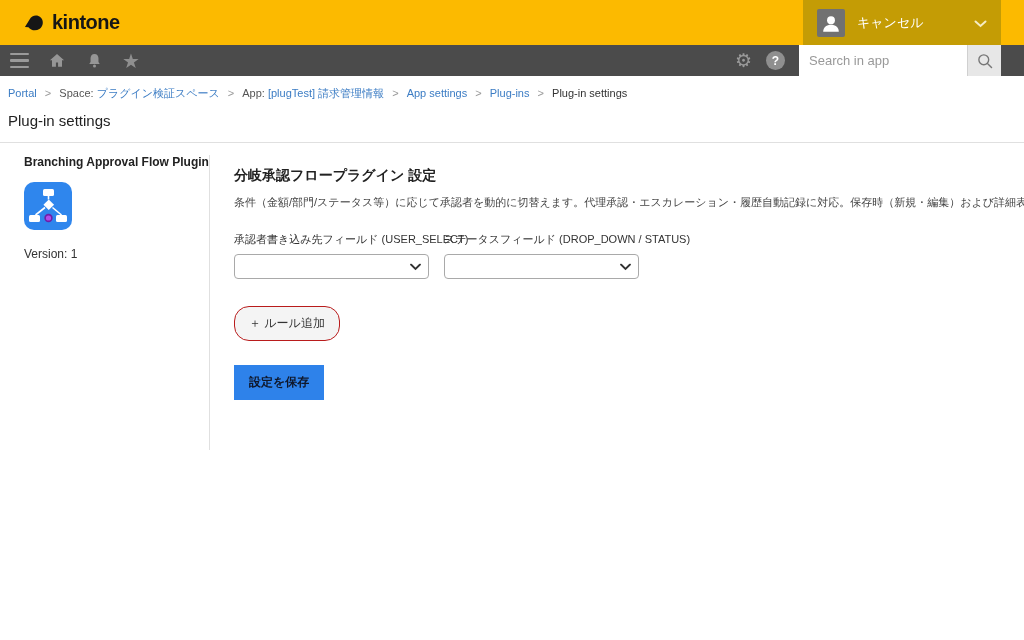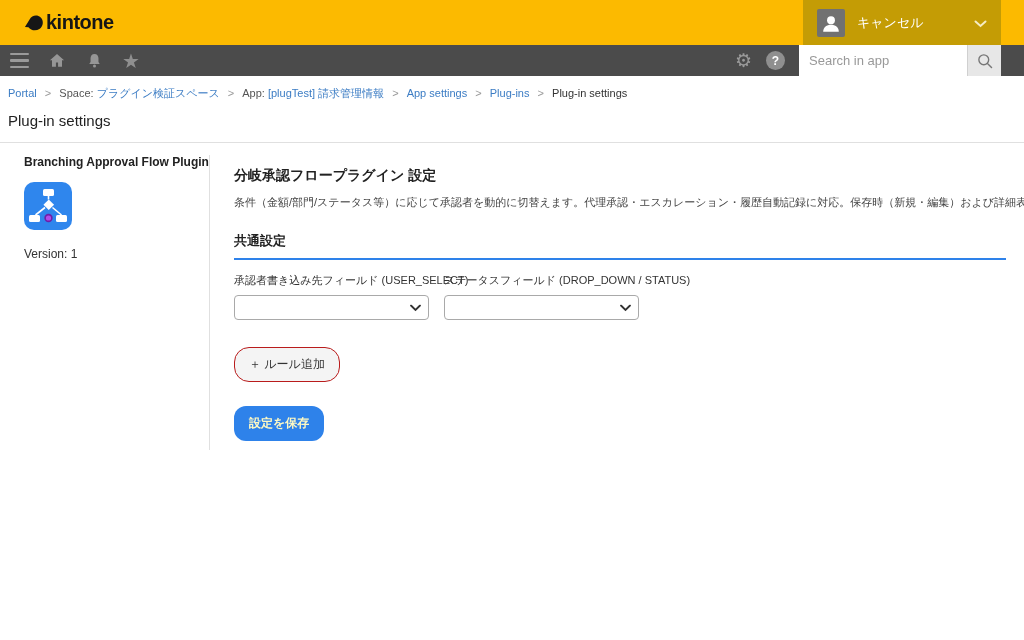--- a/index.html
+++ b/index.html
@@ -15,21 +15,21 @@
   .topbar {
     height: 45px;
     background: #fcba00;
     position: relative;
     display: flex;
     align-items: center;
   }
   .logo {
     display: flex;
     align-items: center;
-    gap: 0;
+    gap: 6px;
     margin-left: 22px;
     cursor: pointer;
     text-align: right;
   }
   .logo-text {
     font-size: 20px;
     font-weight: 800;
     color: #161616;
     letter-spacing: -0.5px;
   }
@@ -242,25 +242,25 @@
     border: 1px solid #b91c1c;
     border-radius: 15px;
     padding: 8px 14px;
     cursor: pointer;
     margin-bottom: 24px;
     font-family: "Liberation Sans", "DejaVu Sans", sans-serif;
   }
   .actions { display: flex; gap: 10px; }
   .save-btn {
     background: #2e82ea;
-    color: #fef9c3;
+    color: #0f172a;
     font-size: 12px;
     font-weight: bold;
     border: none;
-    border-radius: 12px;
+    border-radius: 0;
     padding: 9px 15px;
     cursor: pointer;
     font-family: "Liberation Sans", "DejaVu Sans", sans-serif;
     text-align: center;
   }
   .cancel-btn {
     background: #ffffff;
     color: #333;
     font-size: 12px;
     border: 1px solid #cccccc;
@@ -369,21 +369,20 @@
     </svg>
     <div class="plugin-version">Version: 1</div>
   </aside>
 
   <div class="vdivider"></div>
 
   <main class="main">
     <h2 class="main-title">分岐承認フロープラグイン 設定</h2>
     <p class="main-desc">条件（金額/部門/ステータス等）に応じて承認者を動的に切替えます。代理承認・エスカレーション・履歴自動記録に対応。保存時（新規・編集）および詳細表示時に動作します。</p>
 
-    <h3 class="section-title">共通設定</h3>
 
     <div class="fields">
       <div class="field">
         <label class="field-label">承認者書き込み先フィールド (USER_SELECT)</label>
         <div class="select-wrap">
           <select><option></option></select>
           <span class="select-caret">
             <svg width="11" height="7" viewBox="0 0 11 7">
                 <polyline points="1,1 5.5,5.5 10,1" fill="none" stroke="#333" stroke-width="1.8" stroke-linecap="round"></polyline>
               </svg>

